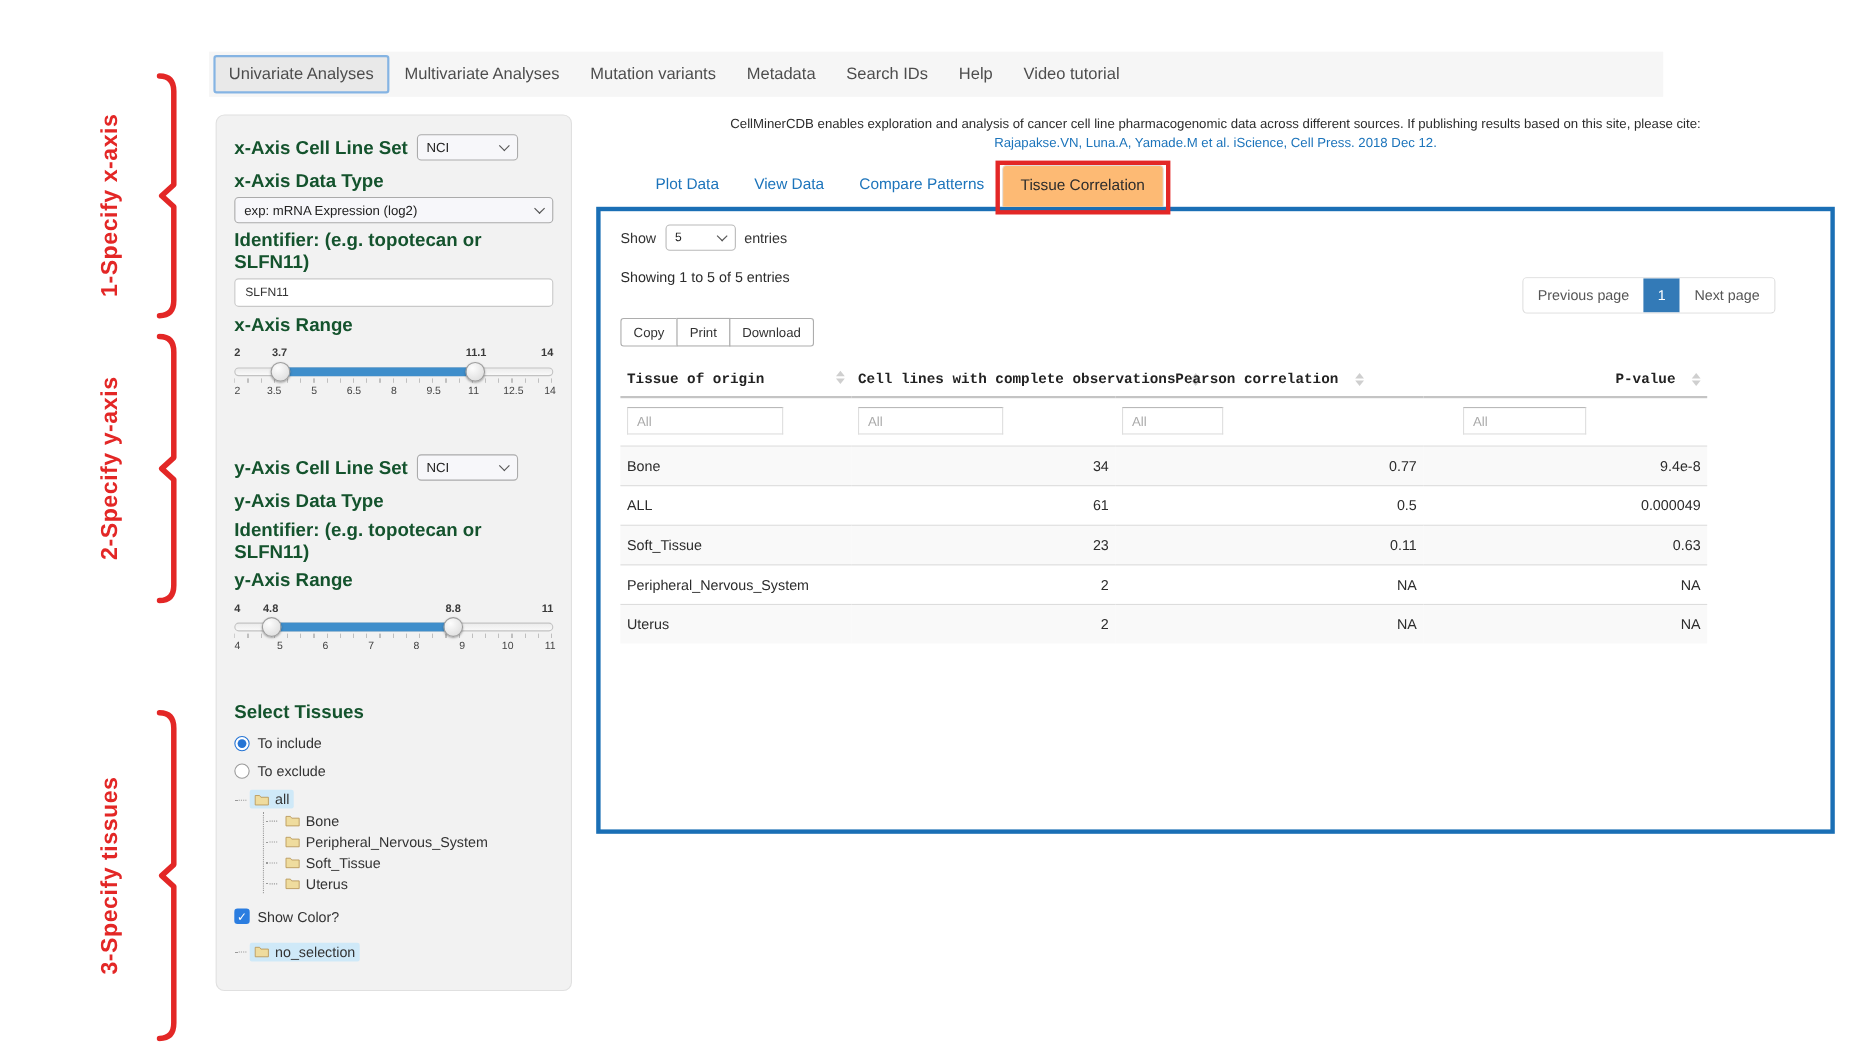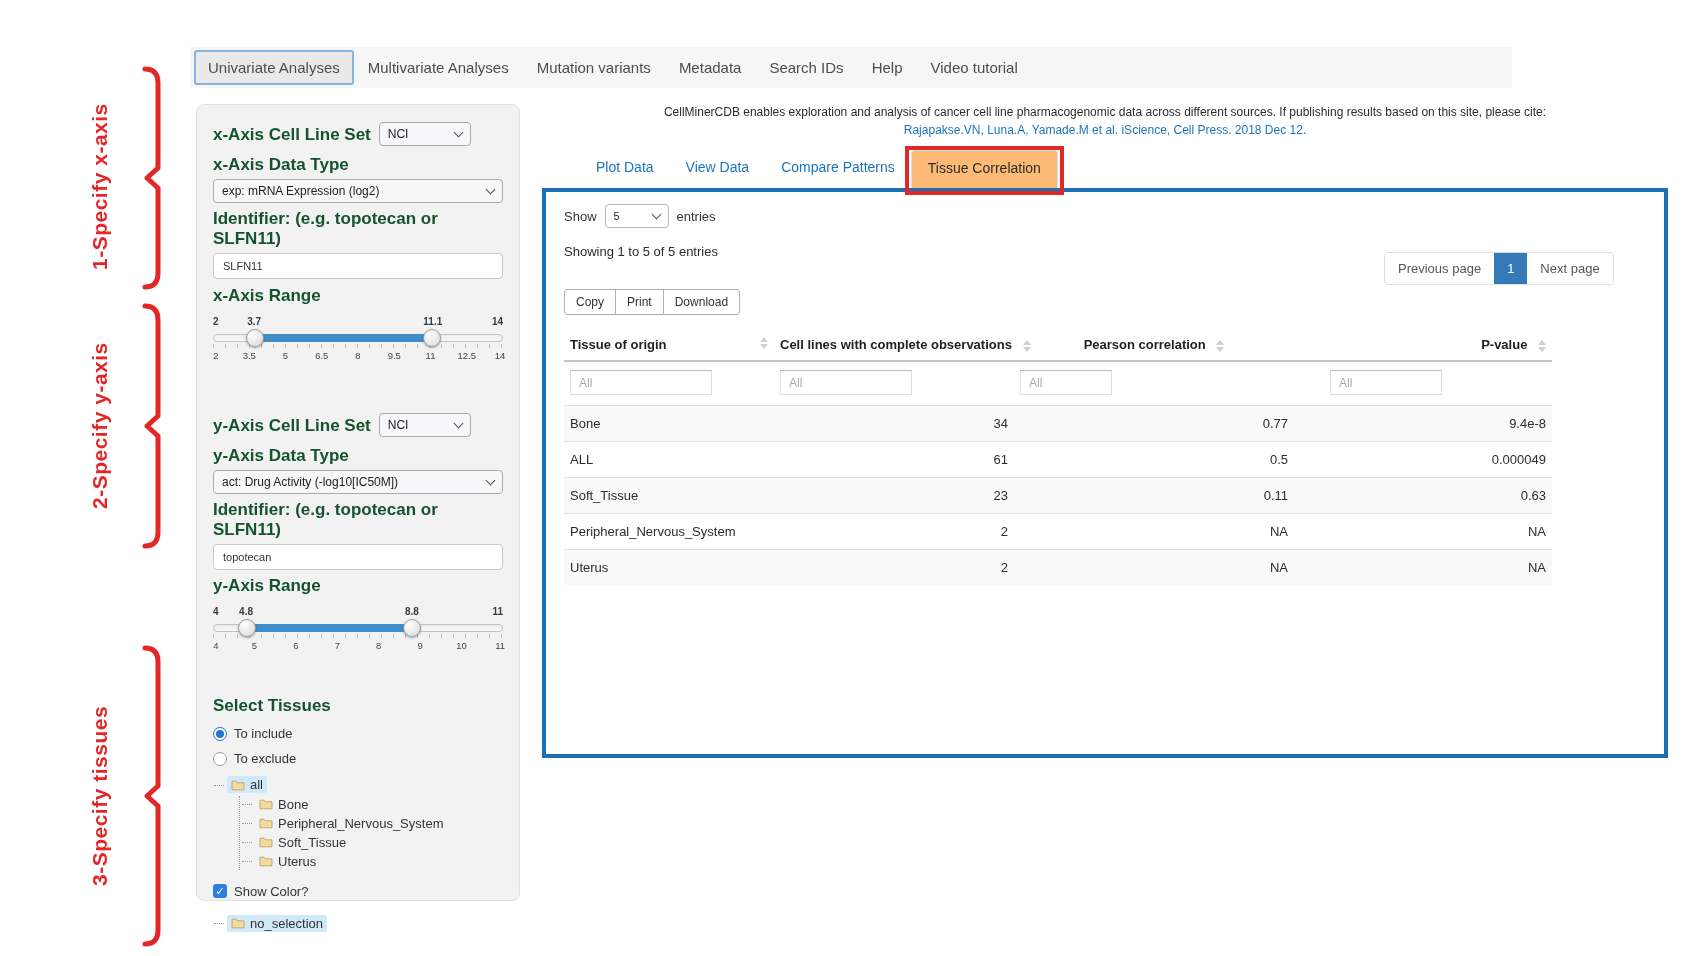--- a/index.html
+++ b/index.html
@@ -89,21 +89,21 @@
   .pager > div { padding:8px 13px; cursor:pointer; background:#fff; }
   .pager .pg-active { background:#337ab7; color:#fff; }
 
   .btn-group { display:inline-flex; margin-top:30px; }
   .btn-group .btn { font-size:12px; color:#333; background:#fff; border:1px solid #adadad;
     padding:5px 11px; cursor:pointer; margin-left:-1px; }
   .btn-group .btn:first-child { border-radius:3px 0 0 3px; margin-left:0; }
   .btn-group .btn:last-child { border-radius:0 3px 3px 0; }
 
   table.dt { margin-top:14px; width:988px; border-collapse:collapse; table-layout:fixed; }
-  table.dt th { font-size:13px; font-weight:bold; color:#222; padding:8px 6px; white-space:nowrap; }
+  table.dt th { font-size:13px; font-weight:bold; color:#222; padding:8px 6px; white-space:nowrap;font-family:Liberation Mono, monospace; }
   table.dt .th-underline td { border-bottom:2px solid #c4c4c4; height:1px; padding:0; }
   .sort { display:inline-flex; flex-direction:column; gap:2px; margin-left:7px; vertical-align:middle; cursor:pointer; }
   .sort .up { width:0; height:0; border-left:4px solid transparent; border-right:4px solid transparent;
     border-bottom:5px solid #cfcfcf; }
   .sort .dn { width:0; height:0; border-left:4px solid transparent; border-right:4px solid transparent;
     border-top:5px solid #cfcfcf; }
   .flt-cell { padding:8px 6px 10px; }
   .flt { height:25px; border:1px solid #dedede; border-top-color:#b9b9b9; font-size:12px; color:#333;
     padding:0 8px; font-family:"Liberation Sans",sans-serif; background:#fff; }
   .flt::placeholder { color:#aaa; }
@@ -188,27 +188,22 @@
 
   <div class="inline-row" style="margin-top:36px;">
     <span class="lbl">y-Axis Cell Line Set</span>
     <span class="fake-select sel-small">
       <span>NCI</span>
       <span class="chev"></span>
     </span>
   </div>
 
   <div class="lbl">y-Axis Data Type</div>
-  <span class="fake-select sel-wide">
-    <span>act: Drug Activity (-log10[IC50M])</span>
-    <span class="chev"></span>
-  </span>
 
   <div class="lbl">Identifier: (e.g. topotecan or SLFN11)</div>
-  <input class="txt-input" value="topotecan" style="">
 
   <div class="lbl" style="">y-Axis Range</div>
   <div class="slider">
     <div class="s-top">
       <span class="s-min">4</span>
       <span class="s-val" style="left:11.4%;">4.8</span>
       <span class="s-val" style="left:68.6%;">8.8</span>
       <span class="s-max">11</span>
     </div>
     <div class="s-track">

